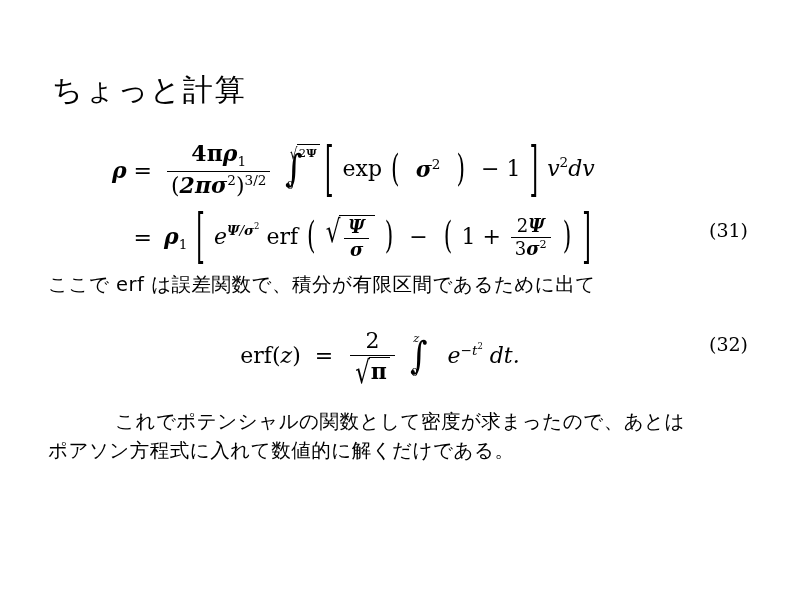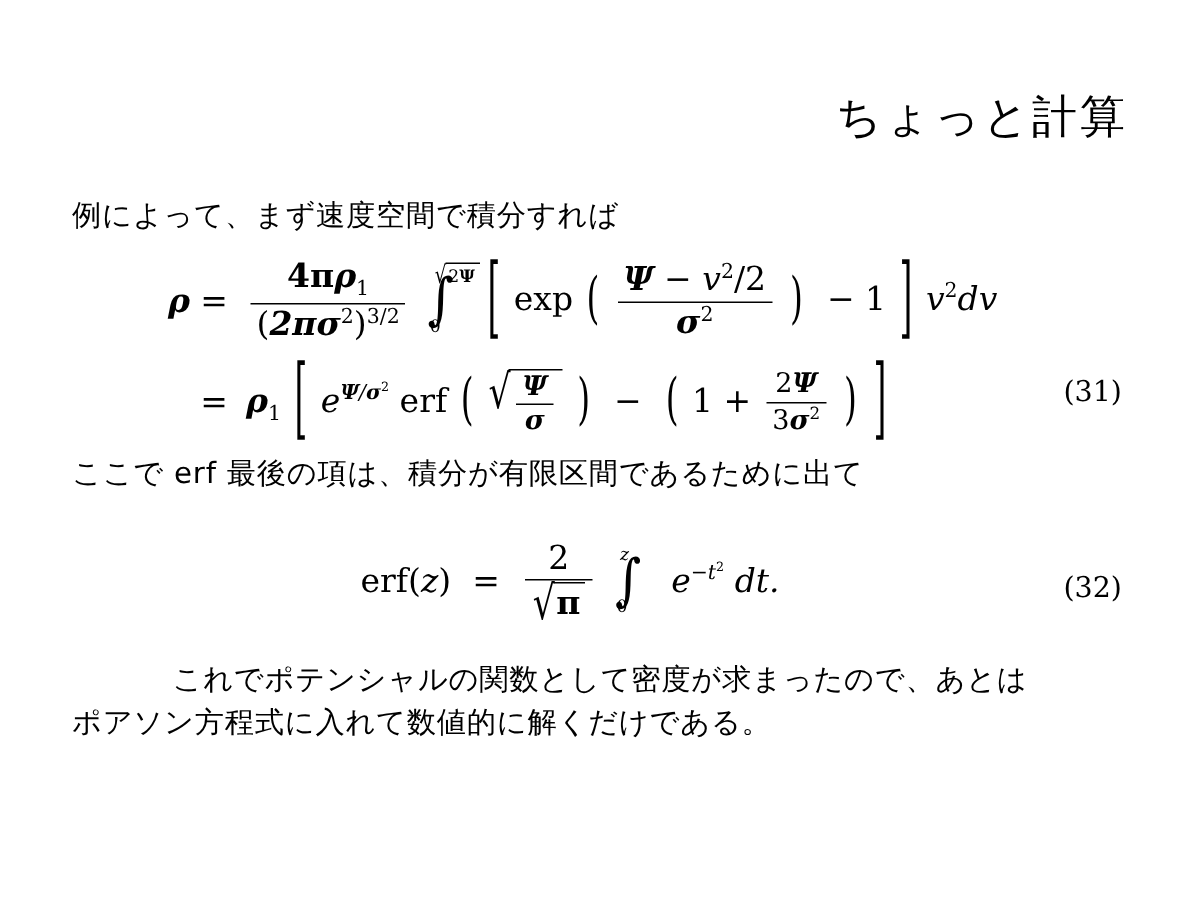--- a/index.html
+++ b/index.html
@@ -19,22 +19,21 @@
     width: 800px;
     height: 600px;
     box-sizing: border-box;
     padding: 58px 48px 0 48px;
   }
   .slide-title {
     font-family: "DejaVu Sans", sans-serif;
     font-size: 30px;
     font-weight: normal;
     letter-spacing: 2px;
-    margin: 0 0 30px 4px;
-    text-align: right;
+    margin: 12px 0 30px 4px;
   }
   .body-text {
     font-family: "DejaVu Sans", sans-serif;
     font-size: 19.5px;
     line-height: 1.5;
     letter-spacing: 0.5px;
     margin: 0 0 6px 0;
   }
   .para-tight {
     margin-bottom: 0;
@@ -166,21 +165,20 @@
     text-align: center;
   }
 </style>
 </head>
 <body>
 
 <div class="slide">
 
   <h1 class="slide-title">ちょっと計算</h1>
 
-  <p class="body-text">例によって、まず速度空間で積分すれば</p>
 
   <div class="equation-block">
 
     <div class="eq-line" style="margin-left:18px;">
       <div class="eq-lhs math">
         <span class="bold">ρ</span>&nbsp;<span class="up">=</span>
       </div>
       <div class="eq-rhs math">
         <span class="frac">
           <span class="num"><span class="bold up">4π</span><span class="bold">ρ</span><span class="sub">1</span></span>
@@ -188,21 +186,20 @@
         </span>
         <span class="intg">
           <span class="lim-top"><span class="sqrt"><span class="rad"><span class="up">2</span><span class="bold">Ψ</span></span></span></span>
           <span class="sym">∫</span>
           <span class="lim-bot up">0</span>
         </span>
         <span class="delim tall">[</span>
         <span class="up">exp</span>
         <span class="delim med">(</span>
         <span class="frac">
-          <span class="num"><span class="bold">Ψ</span> <span class="up">−</span> <span>v</span><span class="sup up">2</span><span class="up">/</span><span class="up">2</span></span>
           <span class="den"><span class="bold">σ</span><span class="sup up">2</span></span>
         </span>
         <span class="delim med">)</span>
         <span class="up">&nbsp;− 1</span>
         <span class="delim tall">]</span>
         <span>v</span><span class="sup up">2</span><span>dv</span>
       </div>
     </div>
 
     <div class="eq-line" style="margin-left:18px; margin-top:16px;">
@@ -222,37 +219,37 @@
         <span class="up">1 +</span>
         <span class="frac small"><span class="num"><span class="up">2</span><span class="bold">Ψ</span></span><span class="den"><span class="up">3</span><span class="bold">σ</span><span class="sup up">2</span></span></span>
         <span class="delim med">)</span>
         <span class="delim tall">]</span>
       </div>
     </div>
 
     <span class="eq-tag" style="top:78px;">(31)</span>
   </div>
 
-  <p class="body-text para-tight">ここで erf 最後の項は、積分が有限区間であるために出て</p>
+  <p class="body-text para-tight">ここで erf は誤差関数で、積分が有限区間であるために出て</p>
 
   <div class="equation-block" style="margin-top:30px;">
     <div class="center-eq math" style="padding-right:40px;">
       <span class="up">erf</span><span class="up">(</span><span>z</span><span class="up">)</span>
       <span class="up">&nbsp;=&nbsp;</span>
       <span class="frac">
         <span class="num"><span class="up">2</span></span>
         <span class="den"><span class="sqrt"><span class="rad"><span class="bold up">π</span></span></span></span>
       </span>
       <span class="intg">
         <span class="lim-top"><span style="font-style:italic">z</span></span>
         <span class="sym">∫</span>
         <span class="lim-bot up">0</span>
       </span>
       <span>e</span><span class="sup"><span class="up">−</span>t<span class="sup up">2</span></span>
       <span>dt.</span>
     </div>
-    <span class="eq-tag" style="top:20px;">(32)</span>
+    <span class="eq-tag" style="top:4px;">(32)</span>
   </div>
 
   <p class="body-text para-tight" style="margin-top:22px;text-align:center;">これでポテンシャルの関数として密度が求まったので、あとは</p>
   <p class="body-text">ポアソン方程式に入れて数値的に解くだけである。</p>
 
 </div>
 
 </body></html>

